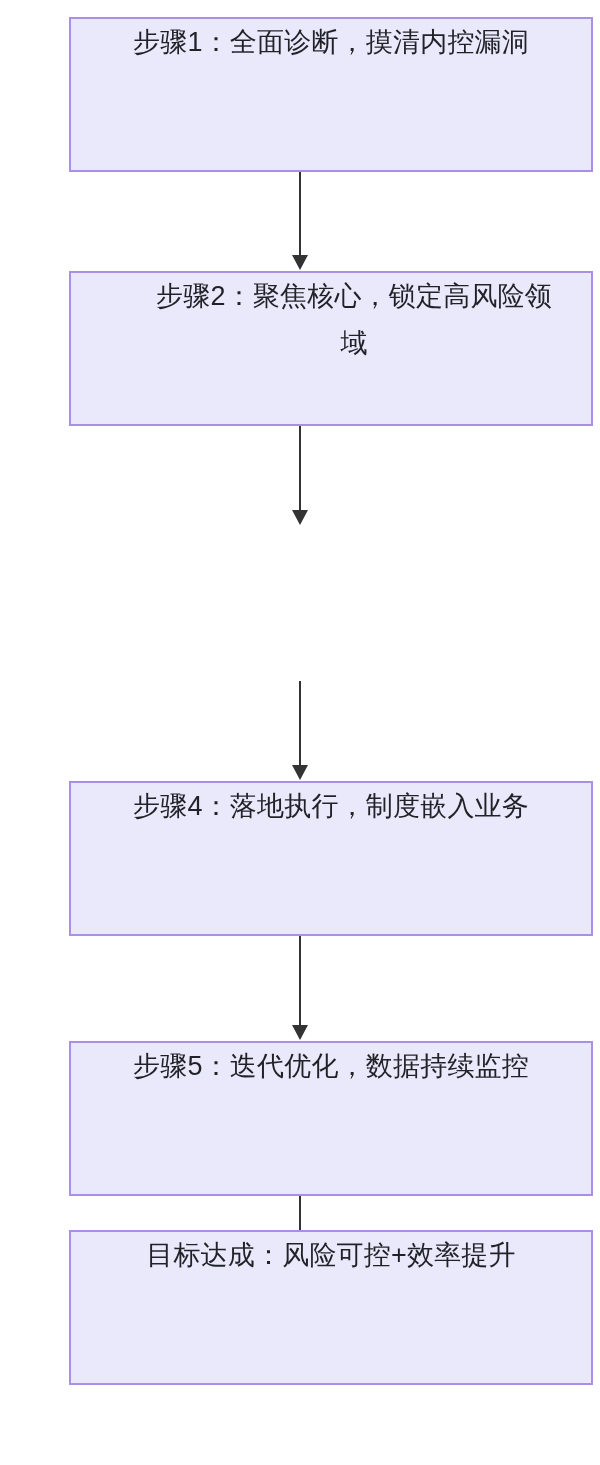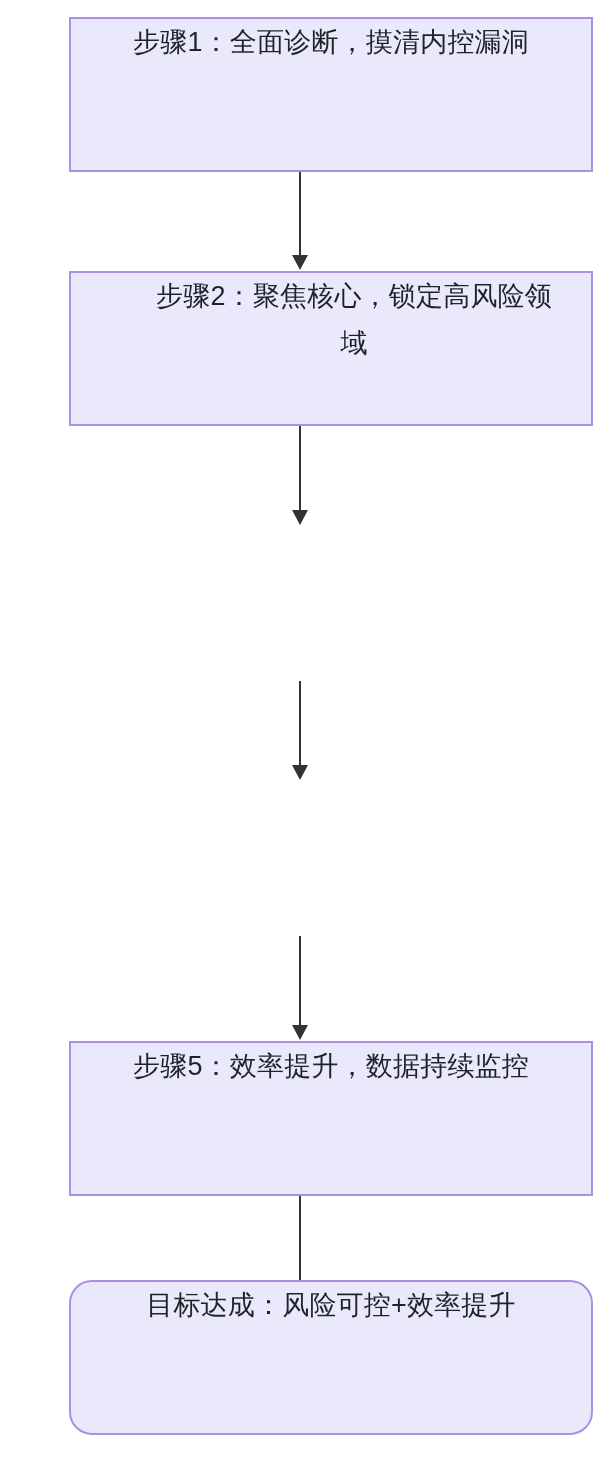--- a/index.html
+++ b/index.html
@@ -86,36 +86,39 @@
   </div>
 
 
   <div class="connector" style="left:300px; top:681px; height:100px;">
     <svg width="24" height="100" viewBox="0 0 24 100">
       <line x1="12" y1="0" x2="12" y2="86" stroke="#333333" stroke-width="2"></line>
       <polygon points="12,99 4,84 20,84" fill="#333333"></polygon>
     </svg>
   </div>
 
+  <div class="node" style="top:781px;">
+    <span class="node-label">步骤4：落地执行，制度嵌入业务</span>
+  </div>
 
   <div class="connector" style="left:300px; top:936px; height:105px;">
     <svg width="24" height="105" viewBox="0 0 24 105">
       <line x1="12" y1="0" x2="12" y2="91" stroke="#333333" stroke-width="2"></line>
       <polygon points="12,104 4,89 20,89" fill="#333333"></polygon>
     </svg>
   </div>
 
   <div class="node" style="top:1041px;">
-    <span class="node-label">步骤5：效率提升，数据持续监控</span>
+    <span class="node-label">步骤5：迭代优化，数据持续监控</span>
   </div>
 
   <div class="connector" style="left:300px; top:1196px; height:101px;">
     <svg width="24" height="101" viewBox="0 0 24 101">
       <line x1="12" y1="0" x2="12" y2="87" stroke="#333333" stroke-width="2"></line>
       <polygon points="12,100 4,85 20,85" fill="#333333"></polygon>
     </svg>
   </div>
 
-  <div class="node" style="top:1280px;border-radius:23px;">
+  <div class="node" style="top:1230px;">
     <span class="node-label">目标达成：风险可控+效率提升</span>
   </div>
 
 </div>
 
 </body></html>

